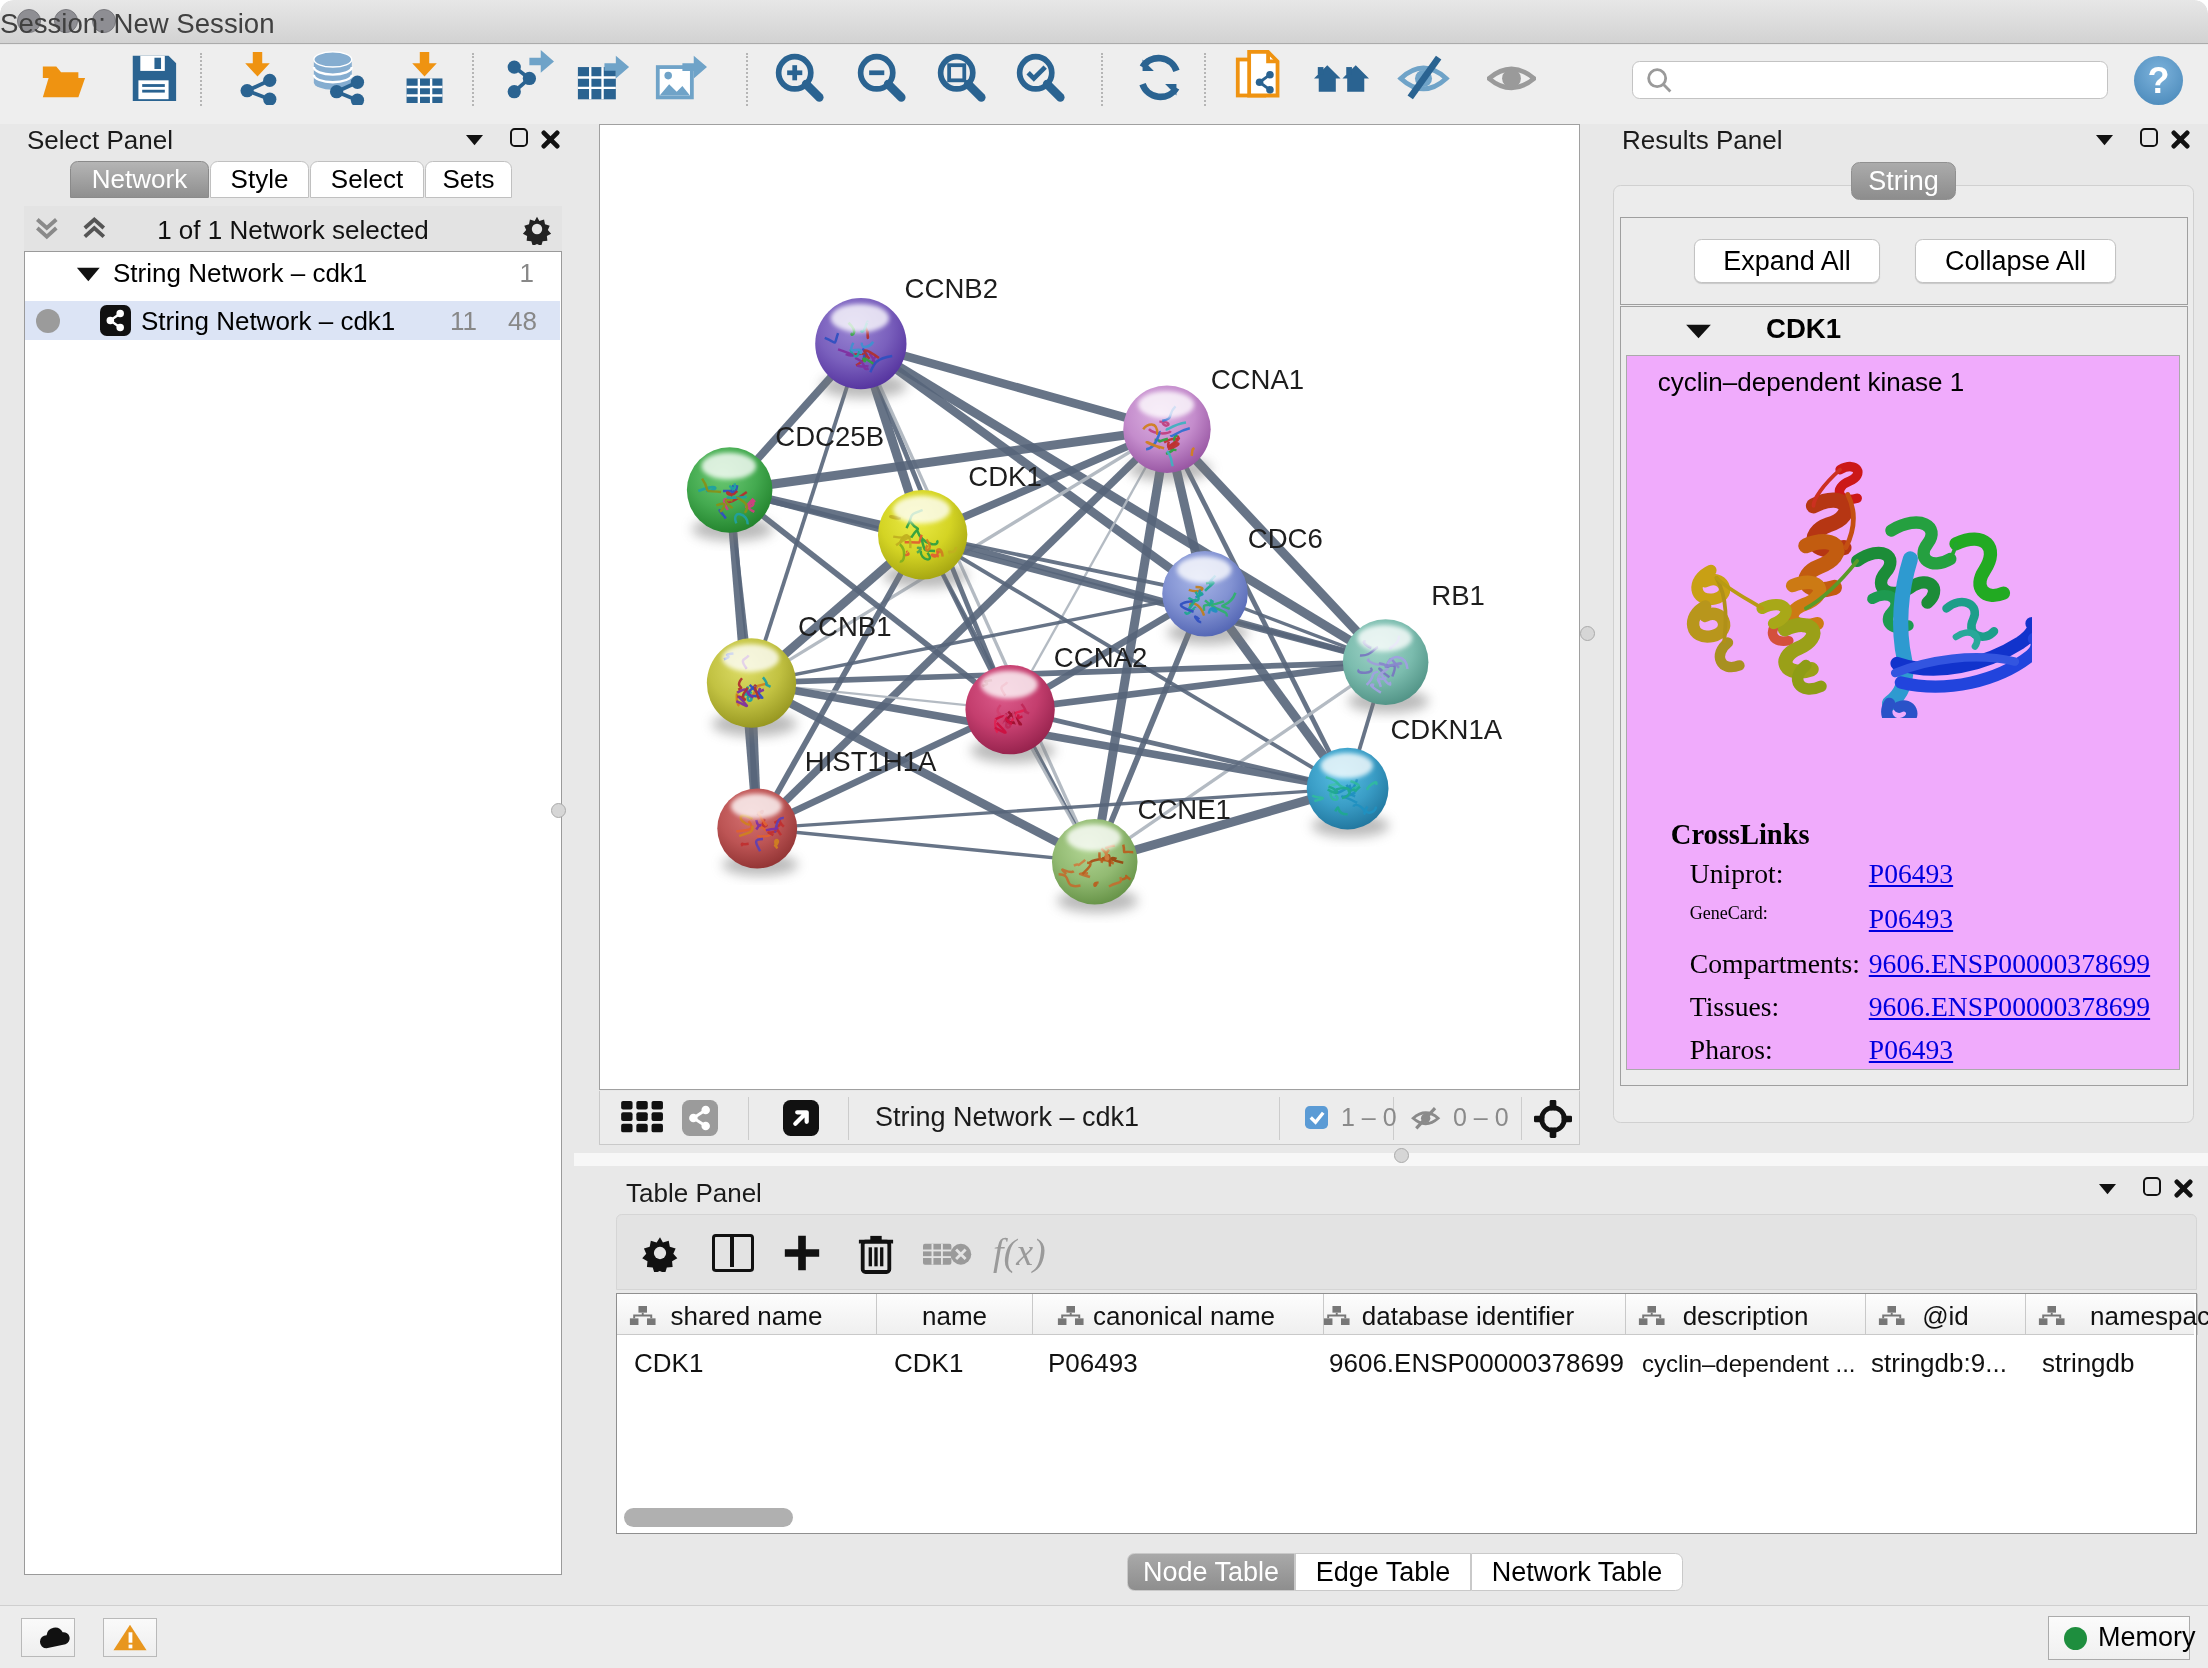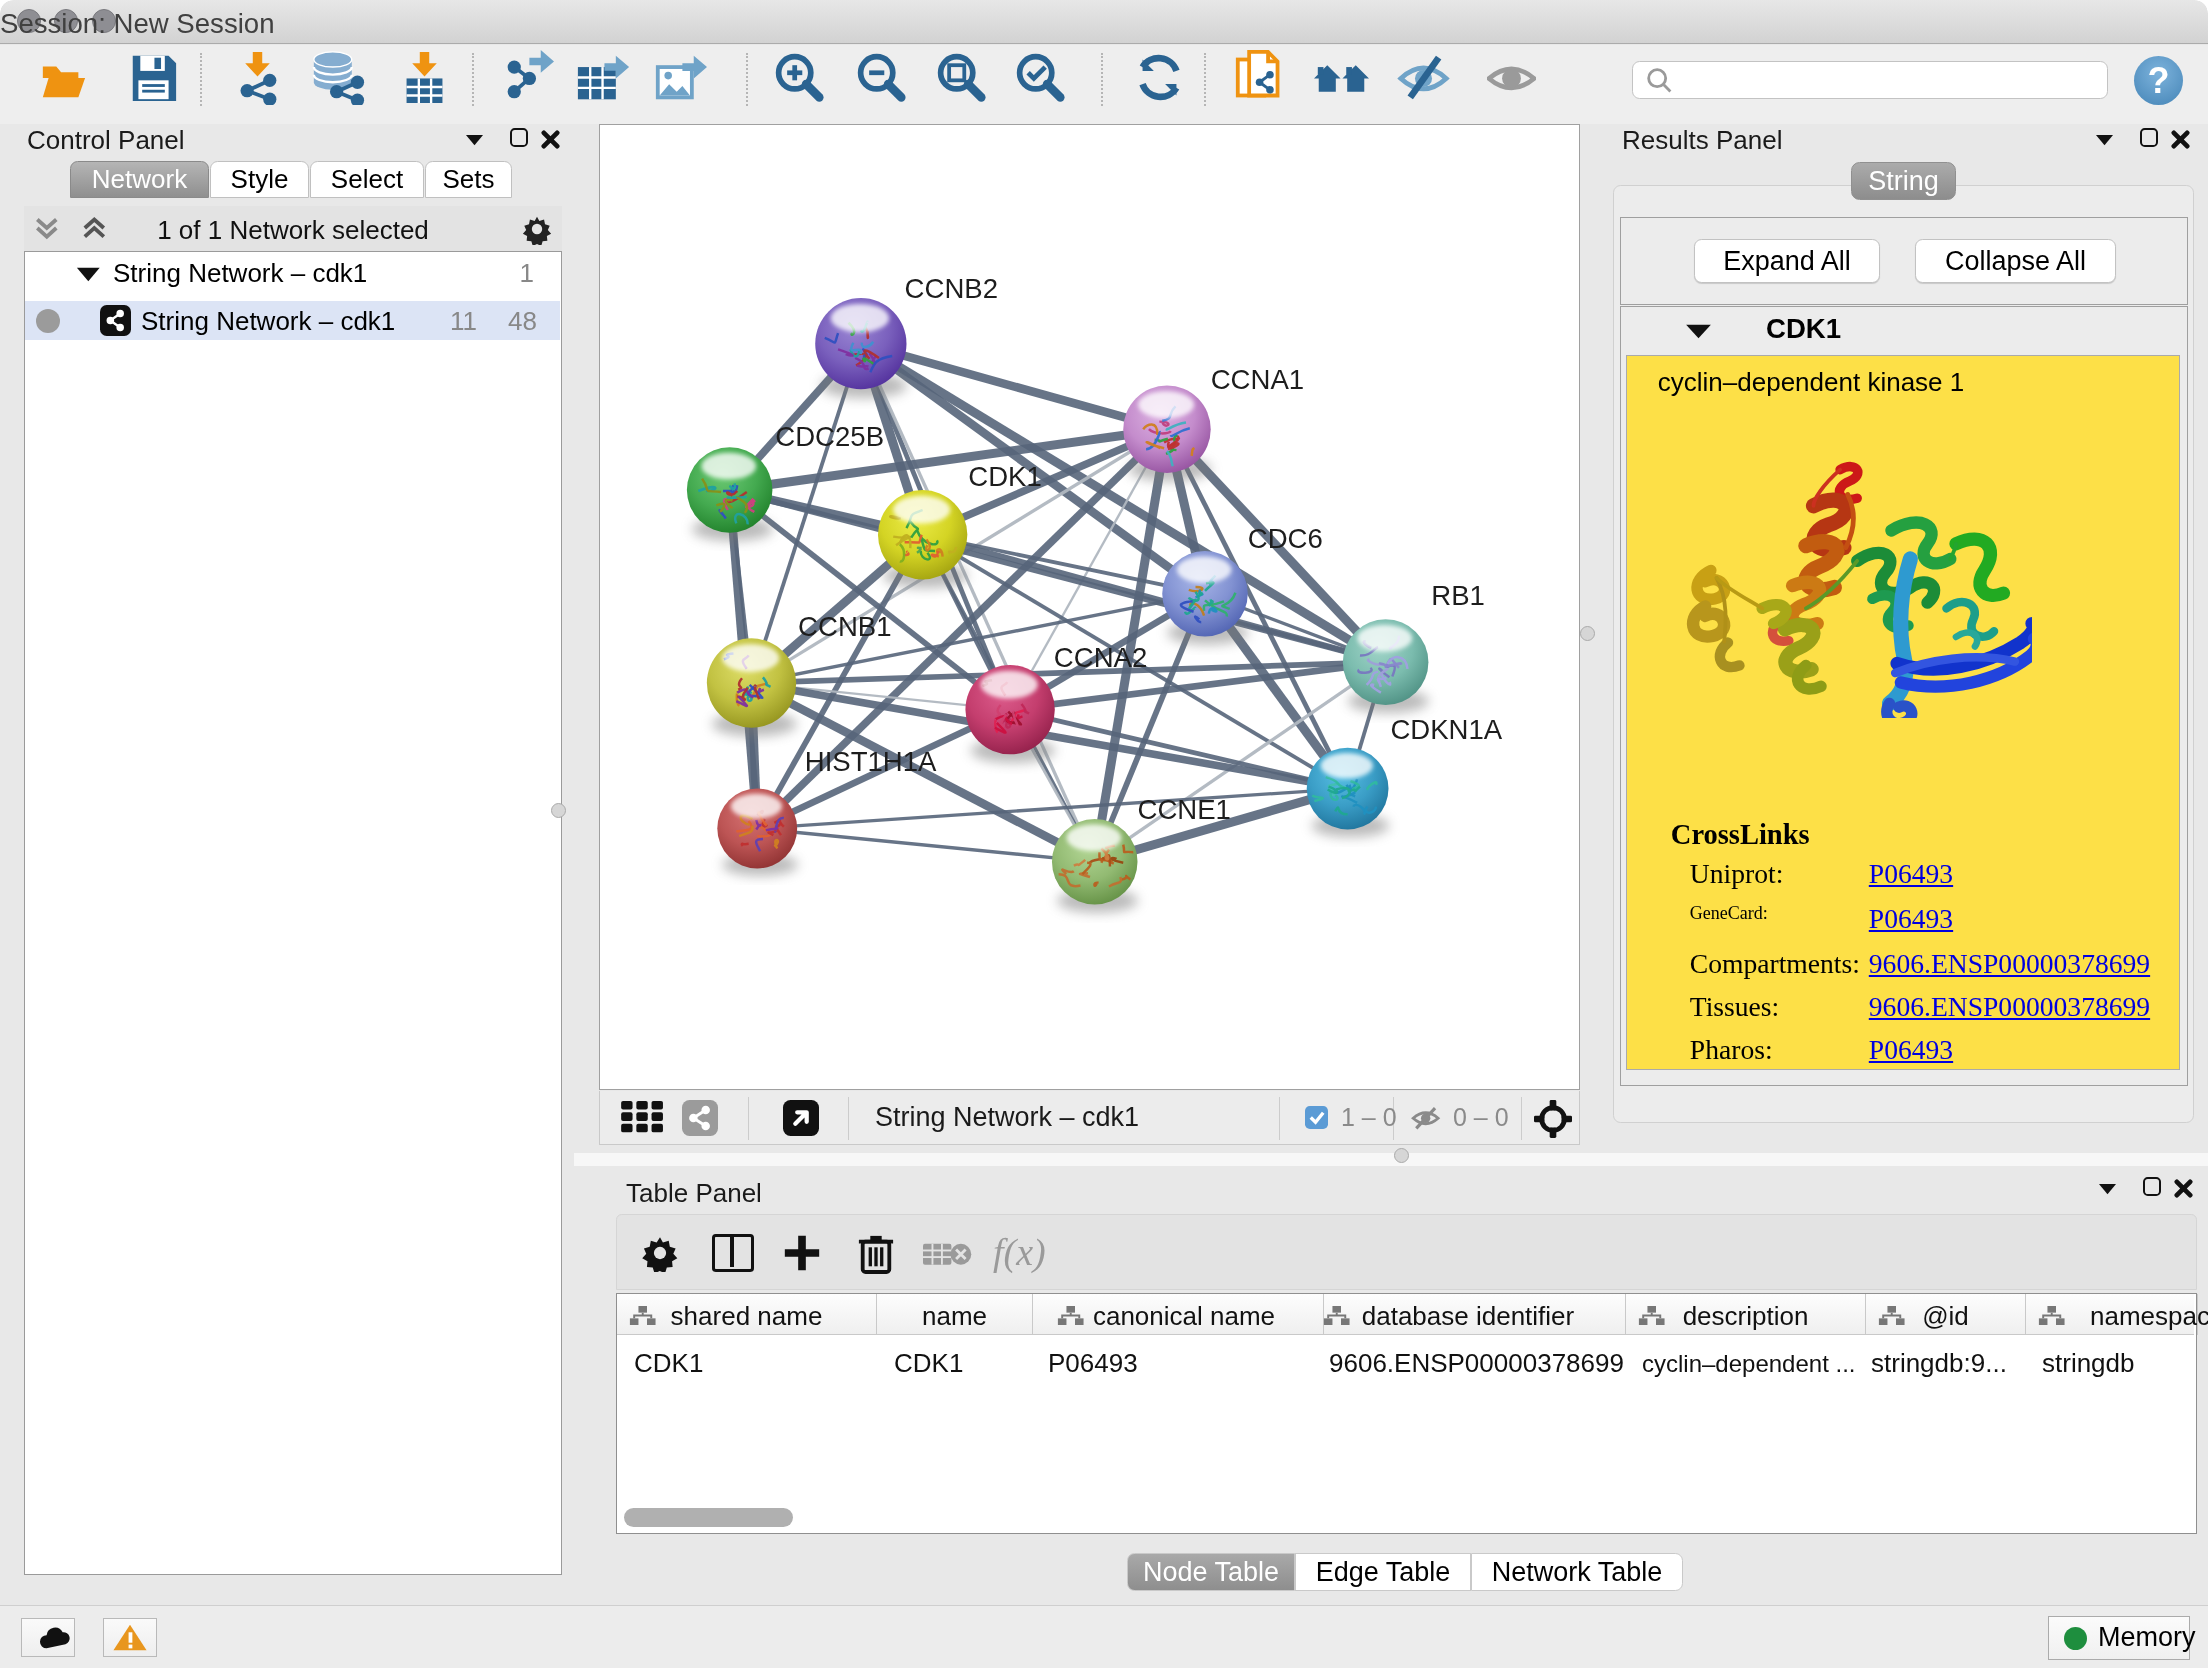--- a/index.html
+++ b/index.html
@@ -24,21 +24,21 @@
 #cp-list { left:24px; top:251px; width:538px; height:1324px; background:#fff; border:1.9px solid #9a9a9a; }
 .row2 { position:absolute; left:0; top:49px; width:535px; height:39px; background:#dce4f5; }
 #netview { left:599px; top:124px; width:981px; height:966px; background:#fff; border:1px solid #a0a0a0; }
 #netbar { left:599px; top:1091px; width:981px; height:54px; background:#ececec; border:1px solid #c9c9c9; border-top:none; }
 .nbsep { position:absolute; top:5.7px; height:43px; width:0; border-left:1.9px solid #cccccc; }
 
 #rp-outer { left:1613px; top:185px; width:581px; height:938px; background:#ececec; border:1px solid #d0d0d0; border-radius:7.6px; }
 #rp-box1 { left:1620px; top:217px; width:568px; height:88px; background:#ececec; border:1.9px solid #9f9f9f; }
 .rbtn { position:absolute; top:21px; height:44px; background:#fff; border:1px solid #c2c2c2; border-radius:7.6px; font-size:27px; text-align:center; line-height:42px; color:#000; box-shadow:0 1px 1px rgba(0,0,0,.15); }
 #rp-box2 { left:1620px; top:306px; width:568px; height:780px; background:#ececec; border:1.9px solid #9f9f9f; }
-#rp-inner { position:absolute; left:4.8px; top:48px; width:554px; height:715px; background:#fde047; border:1px solid #aaaaaa; }
+#rp-inner { position:absolute; left:4.8px; top:48px; width:554px; height:715px; background:#f0abfc; border:1px solid #aaaaaa; }
 .serif { font-family:"Liberation Serif", serif; }
 .xlink { color:#0000e0; text-decoration:underline; }
 
 #tp-toolbar { left:616px; top:1214px; width:1581px; height:76px; background:#e3e3e3; border:1px solid #d5d5d5; border-radius:5.7px 5.7px 0 0; }
 #tp-table { left:616px; top:1293px; width:1581px; height:241px; background:#fff; border:1.9px solid #8f8f8f; }
 #tp-hdr { position:absolute; left:0; top:0; width:1577px; height:41px; background:linear-gradient(#fdfdfd,#efefef); border-bottom:1px solid #c9c9c9; }
 .hcol { position:absolute; top:0; height:41px; border-right:1px solid #c9c9c9; }
 .hlabel { position:absolute; top:6.7px; width:100%; text-align:center; font-size:26px; color:#111; }
 .hico { position:absolute; top:9.5px; }
 .cell { position:absolute; top:7.6px; font-size:26px; color:#111; }
@@ -190,21 +190,21 @@
         <circle cx="26" cy="30" r="10" fill="#9a9a9a"></circle>
       </svg>
     </div>
   <div id="searchbox" class="abs"><svg width="34" height="34" style="margin:1.9px 0 0 9.5px" viewBox="0 0 36 36">
         <circle cx="15" cy="15" r="9" fill="none" stroke="#9a9a9a" stroke-width="3"></circle>
         <line x1="22" y1="22" x2="29" y2="29" stroke="#9a9a9a" stroke-width="3"></line>
       </svg></div>
   <div id="helpbtn" class="abs">?</div>
 </div>
 
-<div class="abs phdr" style="left:27px; top:125px;">Control Panel</div>
+<div class="abs phdr" style="left:27px; top:125px;">Select Panel</div>
 <div class="abs" id="cp-hdrbtns">
     <svg style="position:absolute;left:465px;top:133px;" width="19" height="13.3" viewBox="0 0 20 14">
       <path d="M1 2 L19 2 L10 13 Z" fill="#111"></path>
     </svg>
     <div style="position:absolute;left:510px;top:128px;width:18px;height:19px;border:2.9px solid #111;border-radius:4.8px;"></div>
     <svg style="position:absolute;left:541px;top:130px;" width="19" height="19" viewBox="0 0 20 20">
       <path d="M3 3 L17 17 M17 3 L3 17" stroke="#111" stroke-width="5" stroke-linecap="round"></path>
     </svg>
   </div>
 <div class="abs tab tabsel" style="left:70px; top:161px; width:139px;">Network</div>

